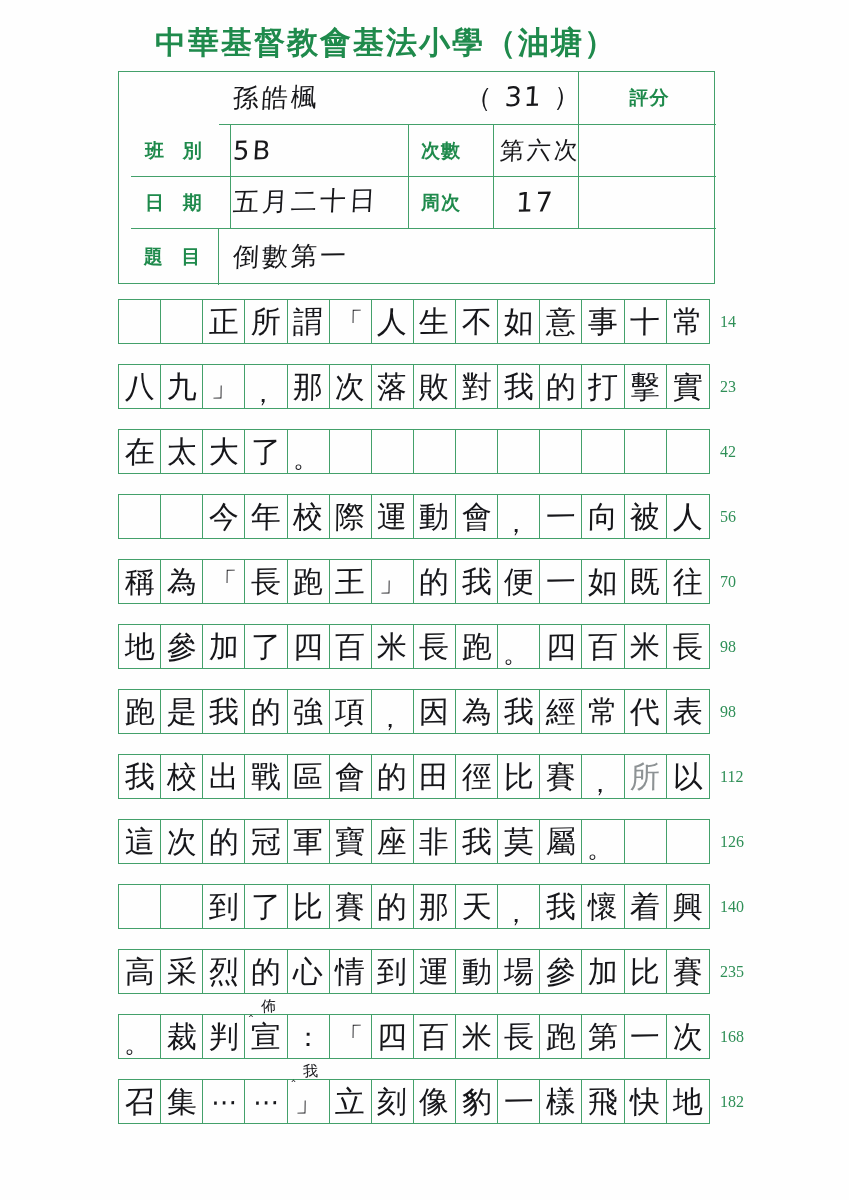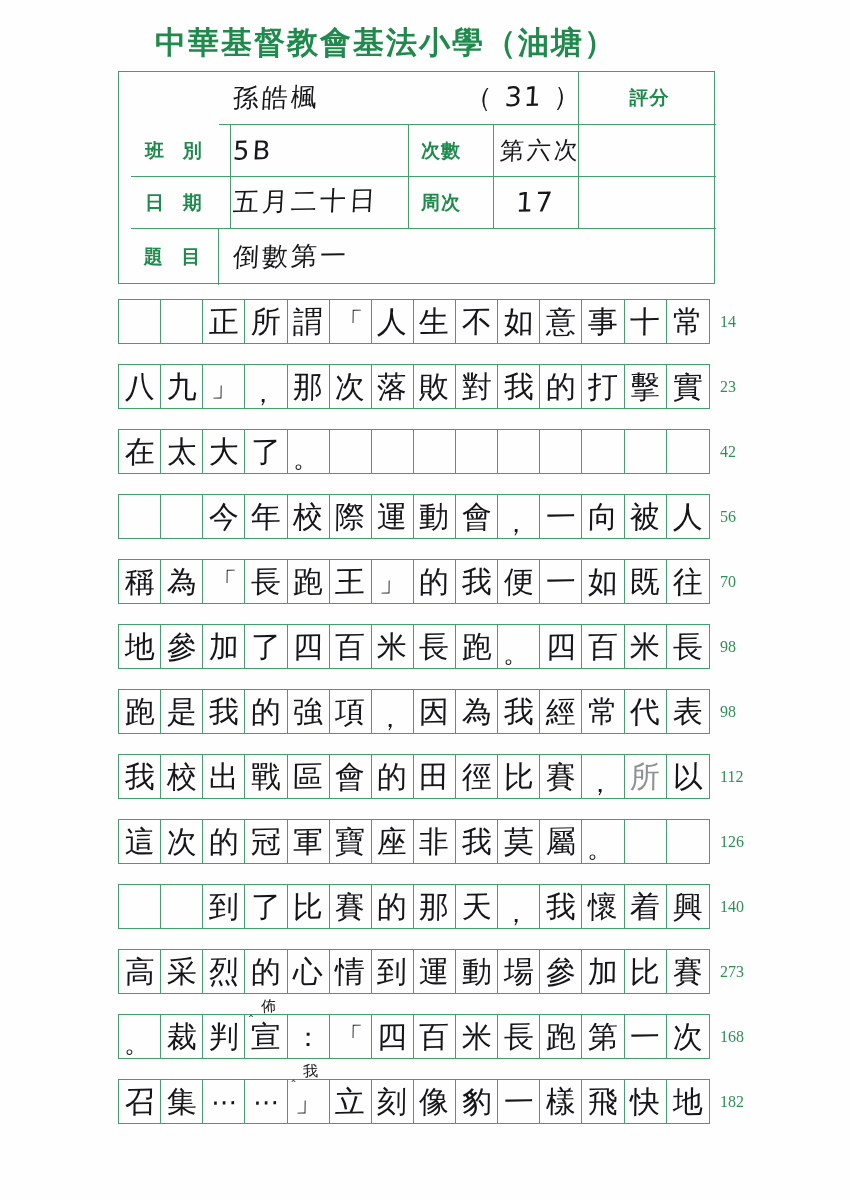--- a/index.html
+++ b/index.html
@@ -690,21 +690,21 @@
         <div class="cell">
           <span class="ch">加</span>
         </div>
         <div class="cell">
           <span class="ch">比</span>
         </div>
         <div class="cell">
           <span class="ch">賽</span>
         </div>
       </div>
-      <span class="lineno">273</span>
+      <span class="lineno">235</span>
     </div>
     <div class="grow">
       <div class="gcells">
         <div class="cell">
           <span class="ch punct" style="position: absolute; left: 5px; bottom: 2px;">。</span>
         </div>
         <div class="cell">
           <span class="ch">裁</span>
         </div>
         <div class="cell">

